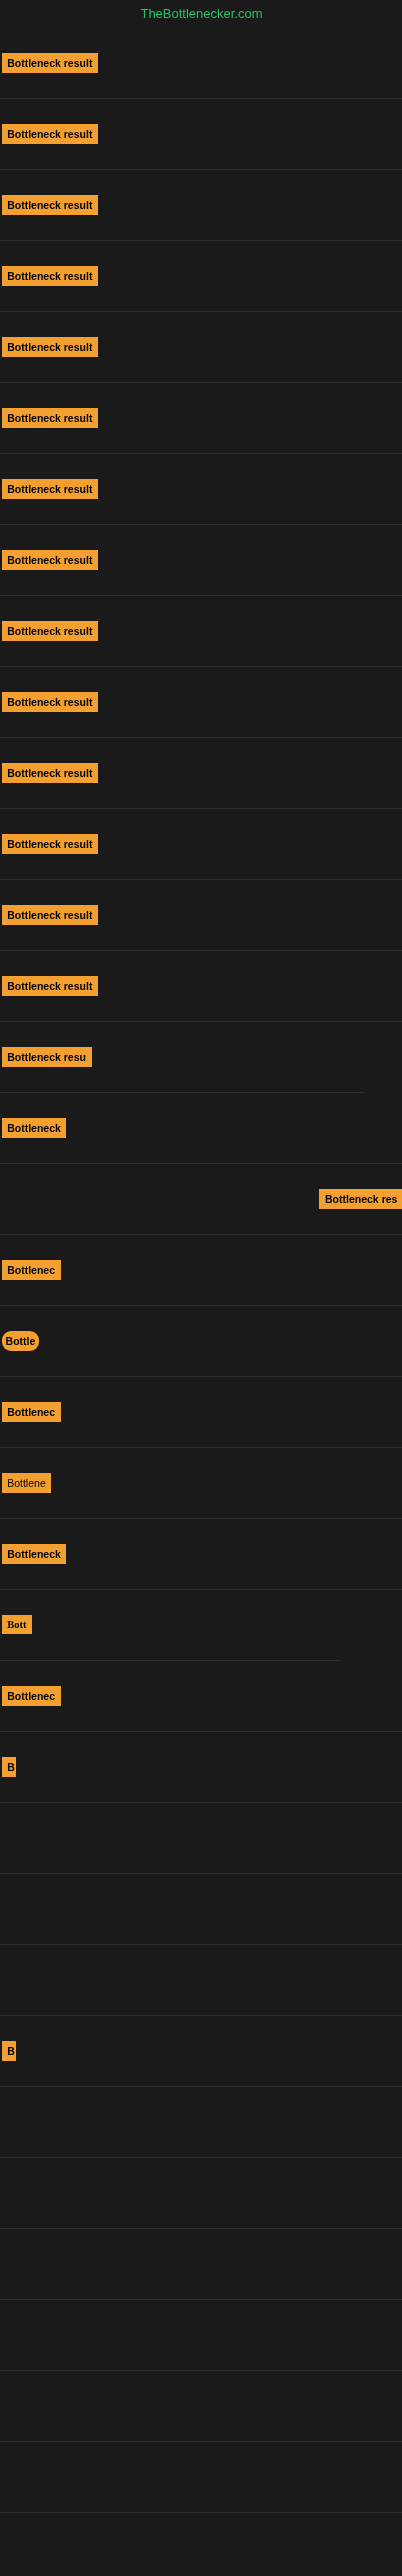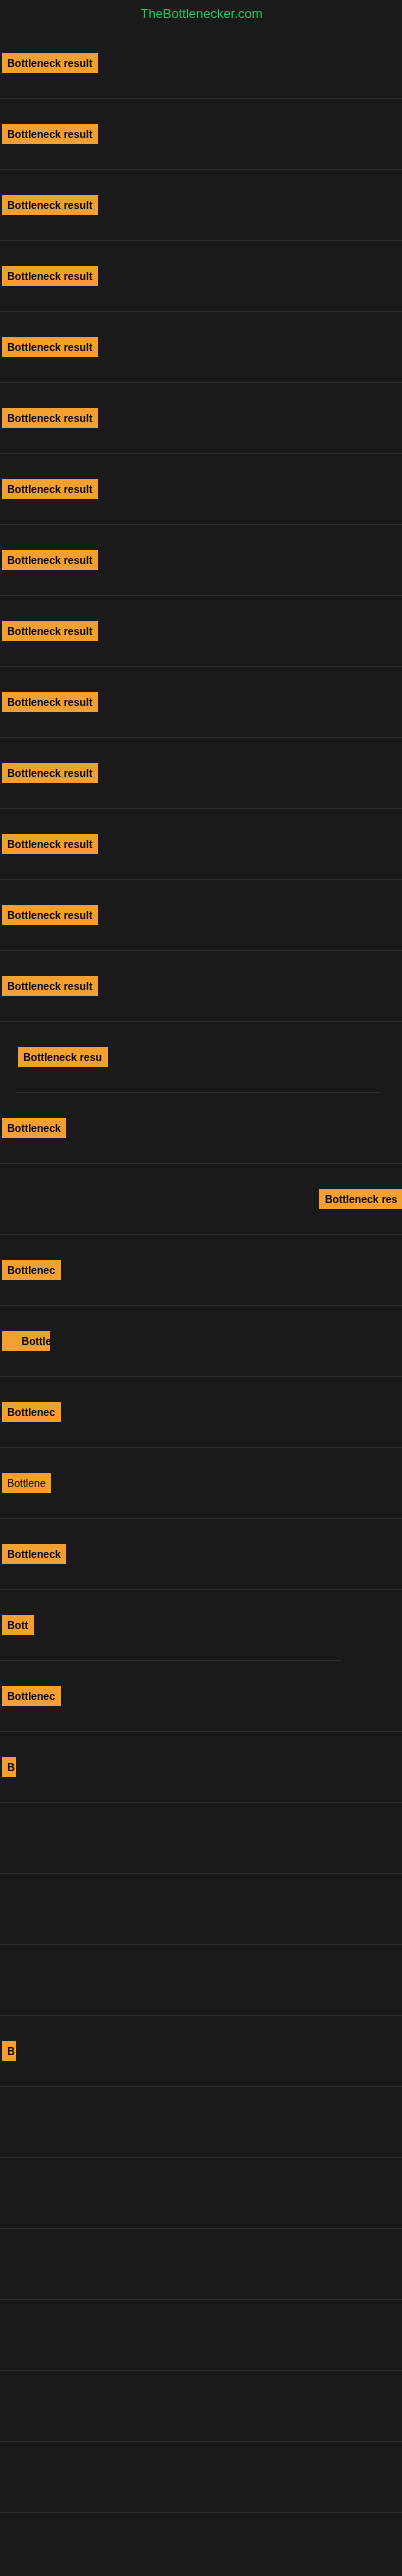--- a/index.html
+++ b/index.html
@@ -67,45 +67,45 @@
     </div>
     <div style="position: relative; width: 403px; height: 71px; border-bottom: 0.8px solid rgb(45, 45, 45); display: flex; align-items: center; padding-left: 1.6px;">
       <div style="display: inline-block; background-color: rgb(244, 160, 48); color: rgb(0, 0, 0); font-size: 10.5px; font-weight: bold; padding: 4px 5.6px; max-width: 125px; overflow: hidden; white-space: nowrap;">Bottleneck result</div>
     </div>
     <div style="position: relative; width: 403px; height: 71px; border-bottom: 0.8px solid rgb(45, 45, 45); display: flex; align-items: center; padding-left: 1.6px;">
       <div style="display: inline-block; background-color: rgb(244, 160, 48); color: rgb(0, 0, 0); font-size: 10.5px; font-weight: bold; padding: 4px 5.6px; max-width: 125px; overflow: hidden; white-space: nowrap;">Bottleneck result</div>
     </div>
     <div style="position: relative; width: 403px; height: 71px; border-bottom: 0.8px solid rgb(45, 45, 45); display: flex; align-items: center; padding-left: 1.6px;">
       <div style="display: inline-block; background-color: rgb(244, 160, 48); color: rgb(0, 0, 0); font-size: 10.5px; font-weight: bold; padding: 4px 5.6px; max-width: 125px; overflow: hidden; white-space: nowrap;">Bottleneck result</div>
     </div>
-    <div style="position: relative; width: 364px; height: 71px; border-bottom: 0.8px solid rgb(45, 45, 45); display: flex; align-items: center; padding-left: 1.6px; margin-left: 16px;">
+    <div style="position: relative; width: 364px; height: 71px; border-bottom: 0.8px solid rgb(45, 45, 45); display: flex; align-items: center; padding-left: 1.6px;">
       <div style="display: inline-block; background-color: rgb(244, 160, 48); color: rgb(0, 0, 0); font-size: 10.5px; font-weight: bold; padding: 4px 5.6px; max-width: 105px; overflow: hidden; white-space: nowrap;">Bottleneck resu</div>
     </div>
     <div style="position: relative; width: 403px; height: 71px; border-bottom: 0.8px solid rgb(45, 45, 45); display: flex; align-items: center; padding-left: 1.6px;">
       <div style="display: inline-block; background-color: rgb(244, 160, 48); color: rgb(0, 0, 0); font-size: 10.5px; font-weight: bold; padding: 4px 5.6px; max-width: 76px; overflow: hidden; white-space: nowrap;">Bottleneck</div>
     </div>
     <div style="position: relative; width: 403px; height: 71px; border-bottom: 0.8px solid rgb(45, 45, 45); display: flex; align-items: center; padding-left: 1.6px; justify-content: flex-end;">
       <div style="display: inline-block; background-color: rgb(244, 160, 48); color: rgb(0, 0, 0); font-size: 10.5px; font-weight: bold; padding: 4px 5.6px; max-width: 93px; overflow: hidden; white-space: nowrap;">Bottleneck res</div>
     </div>
     <div style="position: relative; width: 403px; height: 71px; border-bottom: 0.8px solid rgb(45, 45, 45); display: flex; align-items: center; padding-left: 1.6px;">
       <div style="display: inline-block; background-color: rgb(244, 160, 48); color: rgb(0, 0, 0); font-size: 10.5px; font-weight: bold; padding: 4px 5.6px; max-width: 68px; overflow: hidden; white-space: nowrap;">Bottlenec</div>
     </div>
     <div style="position: relative; width: 403px; height: 71px; border-bottom: 0.8px solid rgb(45, 45, 45); display: flex; align-items: center; padding-left: 1.6px;">
-      <div style="display: inline-block; background-color: rgb(244, 160, 48); color: rgb(0, 0, 0); font-size: 10.5px; font-weight: bold; padding: 4px 20px; max-width: 48px; overflow: hidden; white-space: nowrap;">Bottle</div>
+      <div style="display: inline-block; background-color: rgb(244, 160, 48); color: rgb(0, 0, 0); font-size: 10.5px; font-weight: bold; padding: 4px 4px; max-width: 48px; overflow: hidden; white-space: nowrap; border-radius: 9px;">Bottle</div>
     </div>
     <div style="position: relative; width: 403px; height: 71px; border-bottom: 0.8px solid rgb(45, 45, 45); display: flex; align-items: center; padding-left: 1.6px;">
       <div style="display: inline-block; background-color: rgb(244, 160, 48); color: rgb(0, 0, 0); font-size: 10.5px; font-weight: bold; padding: 4px 5.6px; max-width: 68px; overflow: hidden; white-space: nowrap;">Bottlenec</div>
     </div>
     <div style="position: relative; width: 403px; height: 71px; border-bottom: 0.8px solid rgb(45, 45, 45); display: flex; align-items: center; padding-left: 1.6px;">
       <div style="display: inline-block; background-color: rgb(244, 160, 48); color: rgb(0, 0, 0); font-size: 10.5px; font-weight: normal; padding: 4px 5.6px; max-width: 60px; overflow: hidden; white-space: nowrap;">Bottlene</div>
     </div>
     <div style="position: relative; width: 403px; height: 71px; border-bottom: 0.8px solid rgb(45, 45, 45); display: flex; align-items: center; padding-left: 1.6px;">
       <div style="display: inline-block; background-color: rgb(244, 160, 48); color: rgb(0, 0, 0); font-size: 10.5px; font-weight: bold; padding: 4px 5.6px; max-width: 76px; overflow: hidden; white-space: nowrap;">Bottleneck</div>
     </div>
-    <div style="position: relative; width: 341px; height: 71px; border-bottom: 0.8px solid rgb(45, 45, 45); display: flex; align-items: center; padding-left: 1.6px;">
+    <div style="position: relative; width: 341px; height: 71px; border-bottom: 0.8px solid rgb(45, 45, 45); display: flex; align-items: center; padding-left: 1.6px; font-family: Liberation Serif, serif;">
       <div style="display: inline-block; background-color: rgb(244, 160, 48); color: rgb(0, 0, 0); font-size: 10.5px; font-weight: bold; padding: 4px 5.6px; max-width: 36px; overflow: hidden; white-space: nowrap;">Bott</div>
     </div>
     <div style="position: relative; width: 403px; height: 71px; border-bottom: 0.8px solid rgb(45, 45, 45); display: flex; align-items: center; padding-left: 1.6px;">
       <div style="display: inline-block; background-color: rgb(244, 160, 48); color: rgb(0, 0, 0); font-size: 10.5px; font-weight: bold; padding: 4px 5.6px; max-width: 68px; overflow: hidden; white-space: nowrap;">Bottlenec</div>
     </div>
     <div style="position: relative; width: 403px; height: 71px; border-bottom: 0.8px solid rgb(45, 45, 45); display: flex; align-items: center; padding-left: 1.6px;">
       <div style="display: inline-block; background-color: rgb(244, 160, 48); color: rgb(0, 0, 0); font-size: 10.5px; font-weight: bold; padding: 4px 5.6px; max-width: 14.5px; overflow: hidden; white-space: nowrap;">B</div>
     </div>
     <div style="position: relative; width: 403px; height: 71px; border-bottom: 0.8px solid rgb(45, 45, 45); display: flex; align-items: center; padding-left: 1.6px;"></div>
     <div style="position: relative; width: 403px; height: 71px; border-bottom: 0.8px solid rgb(45, 45, 45); display: flex; align-items: center; padding-left: 1.6px;"></div>

